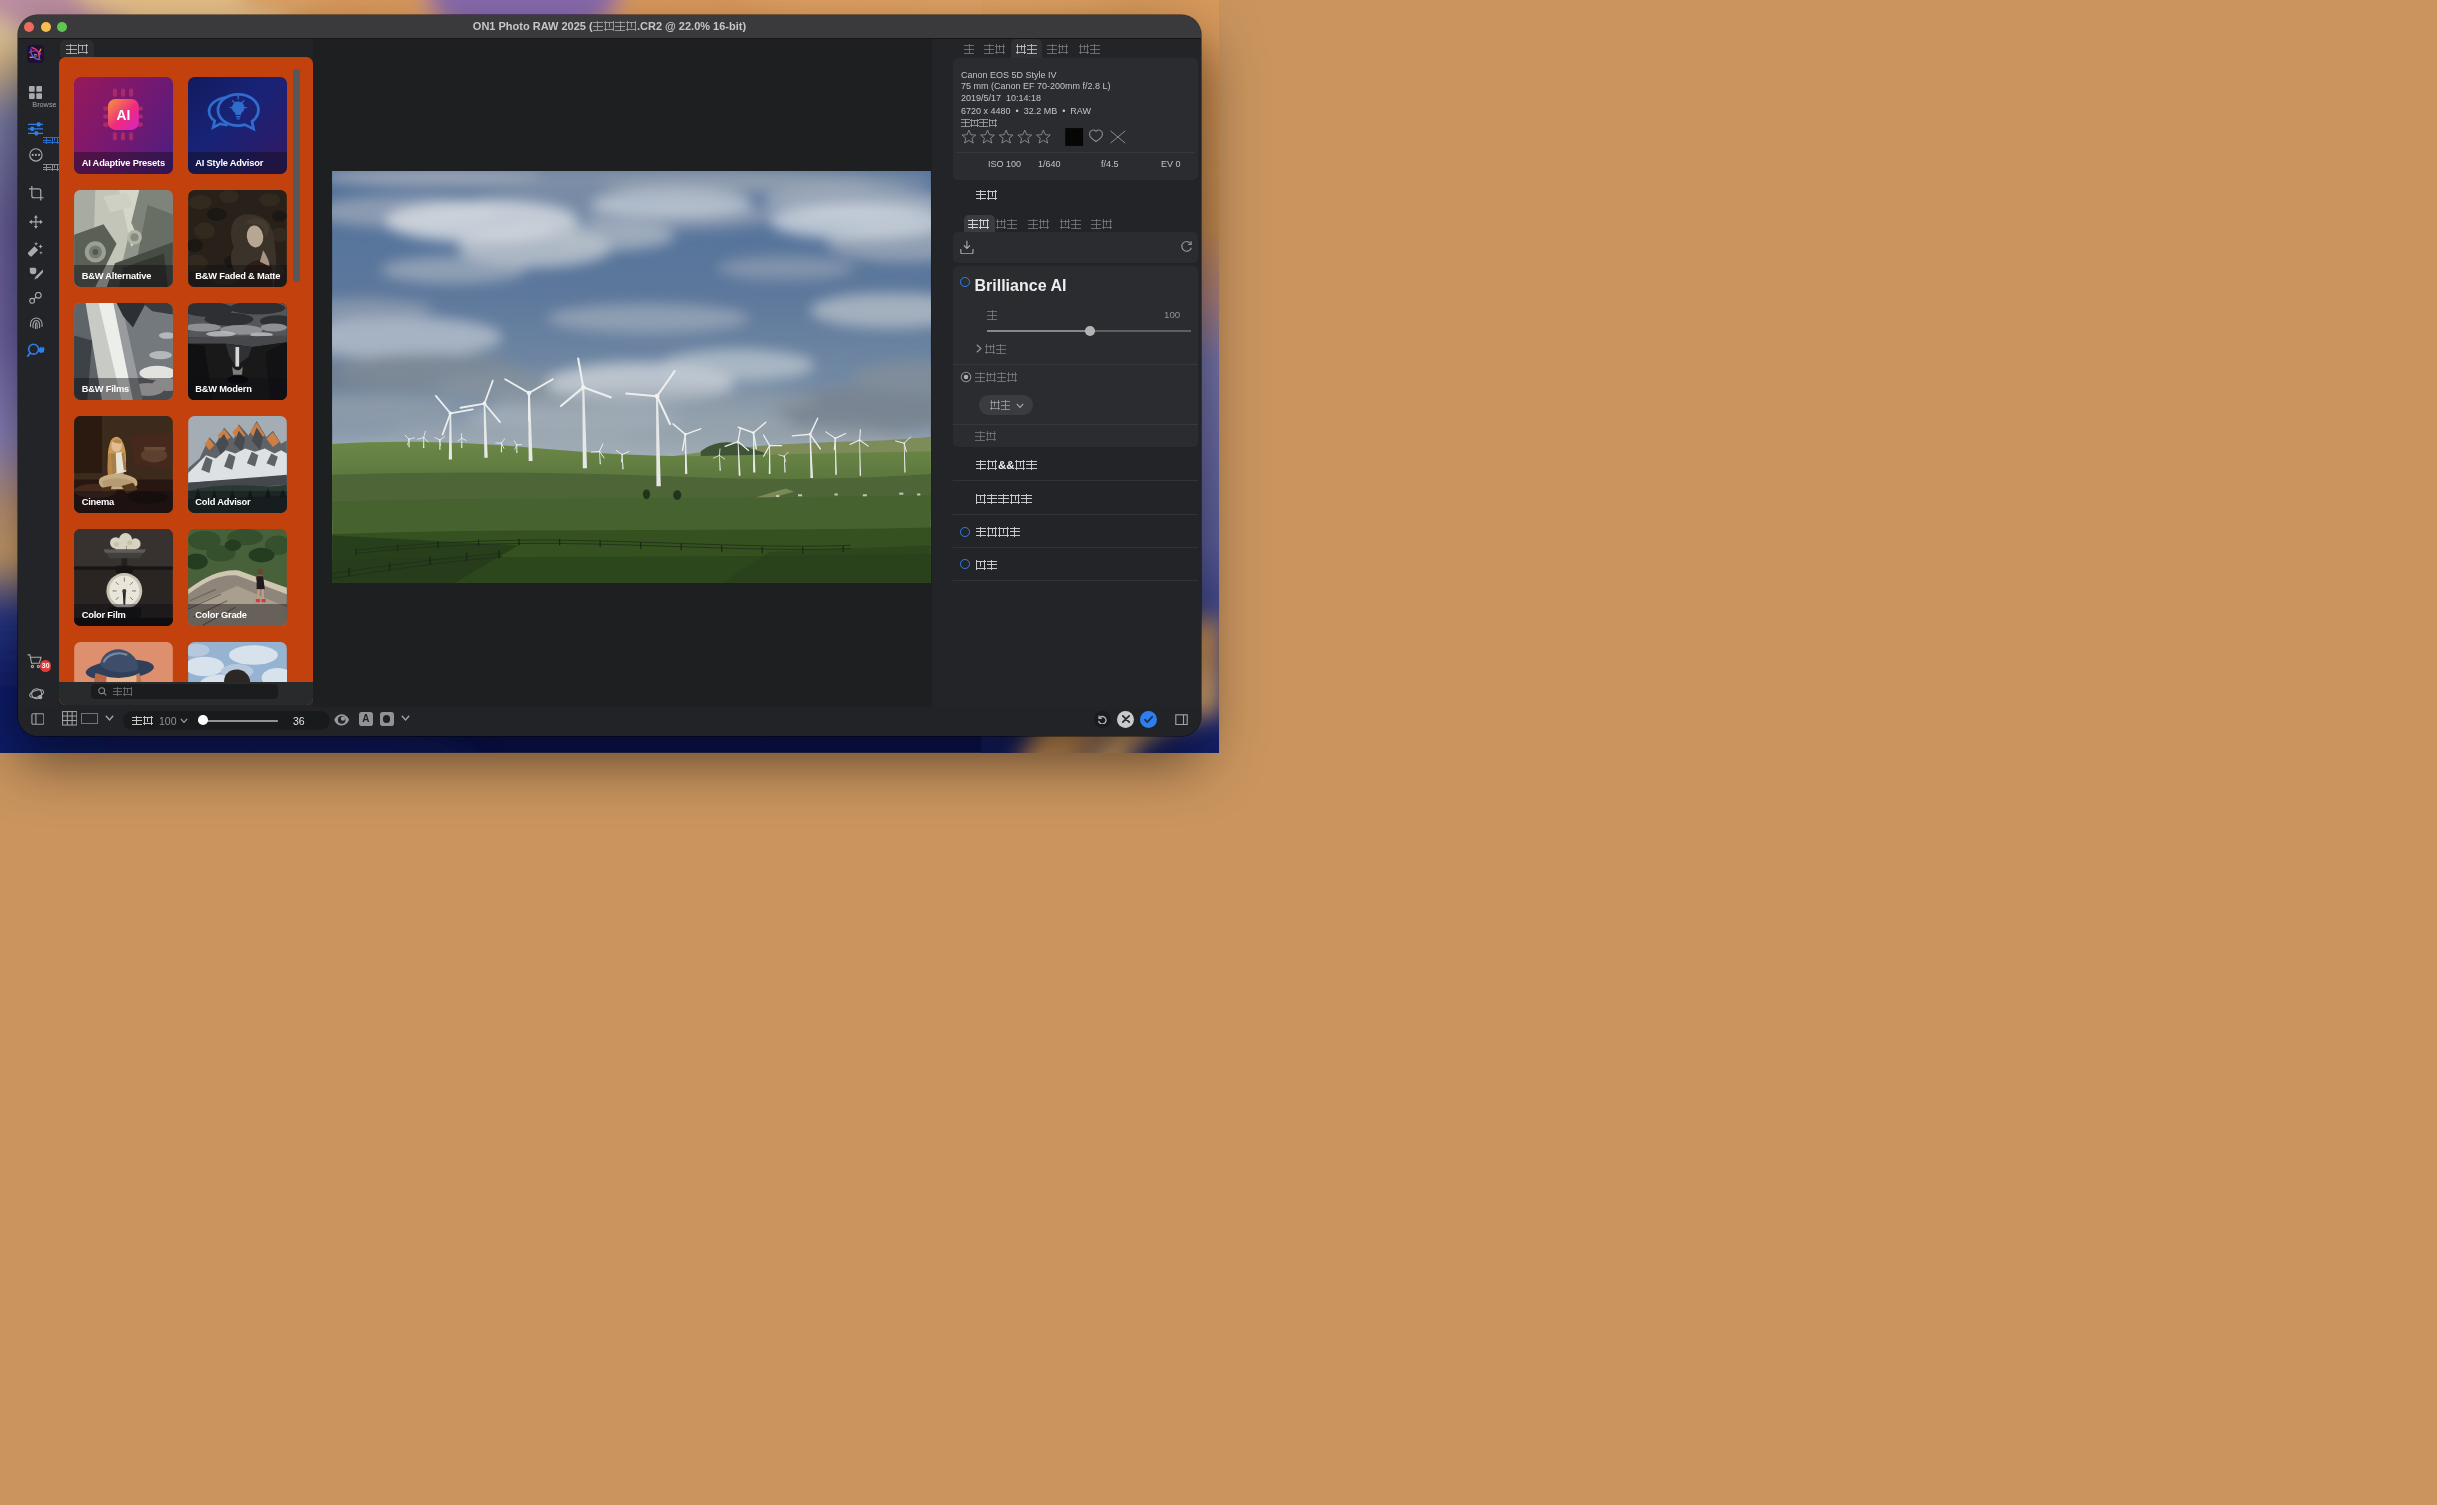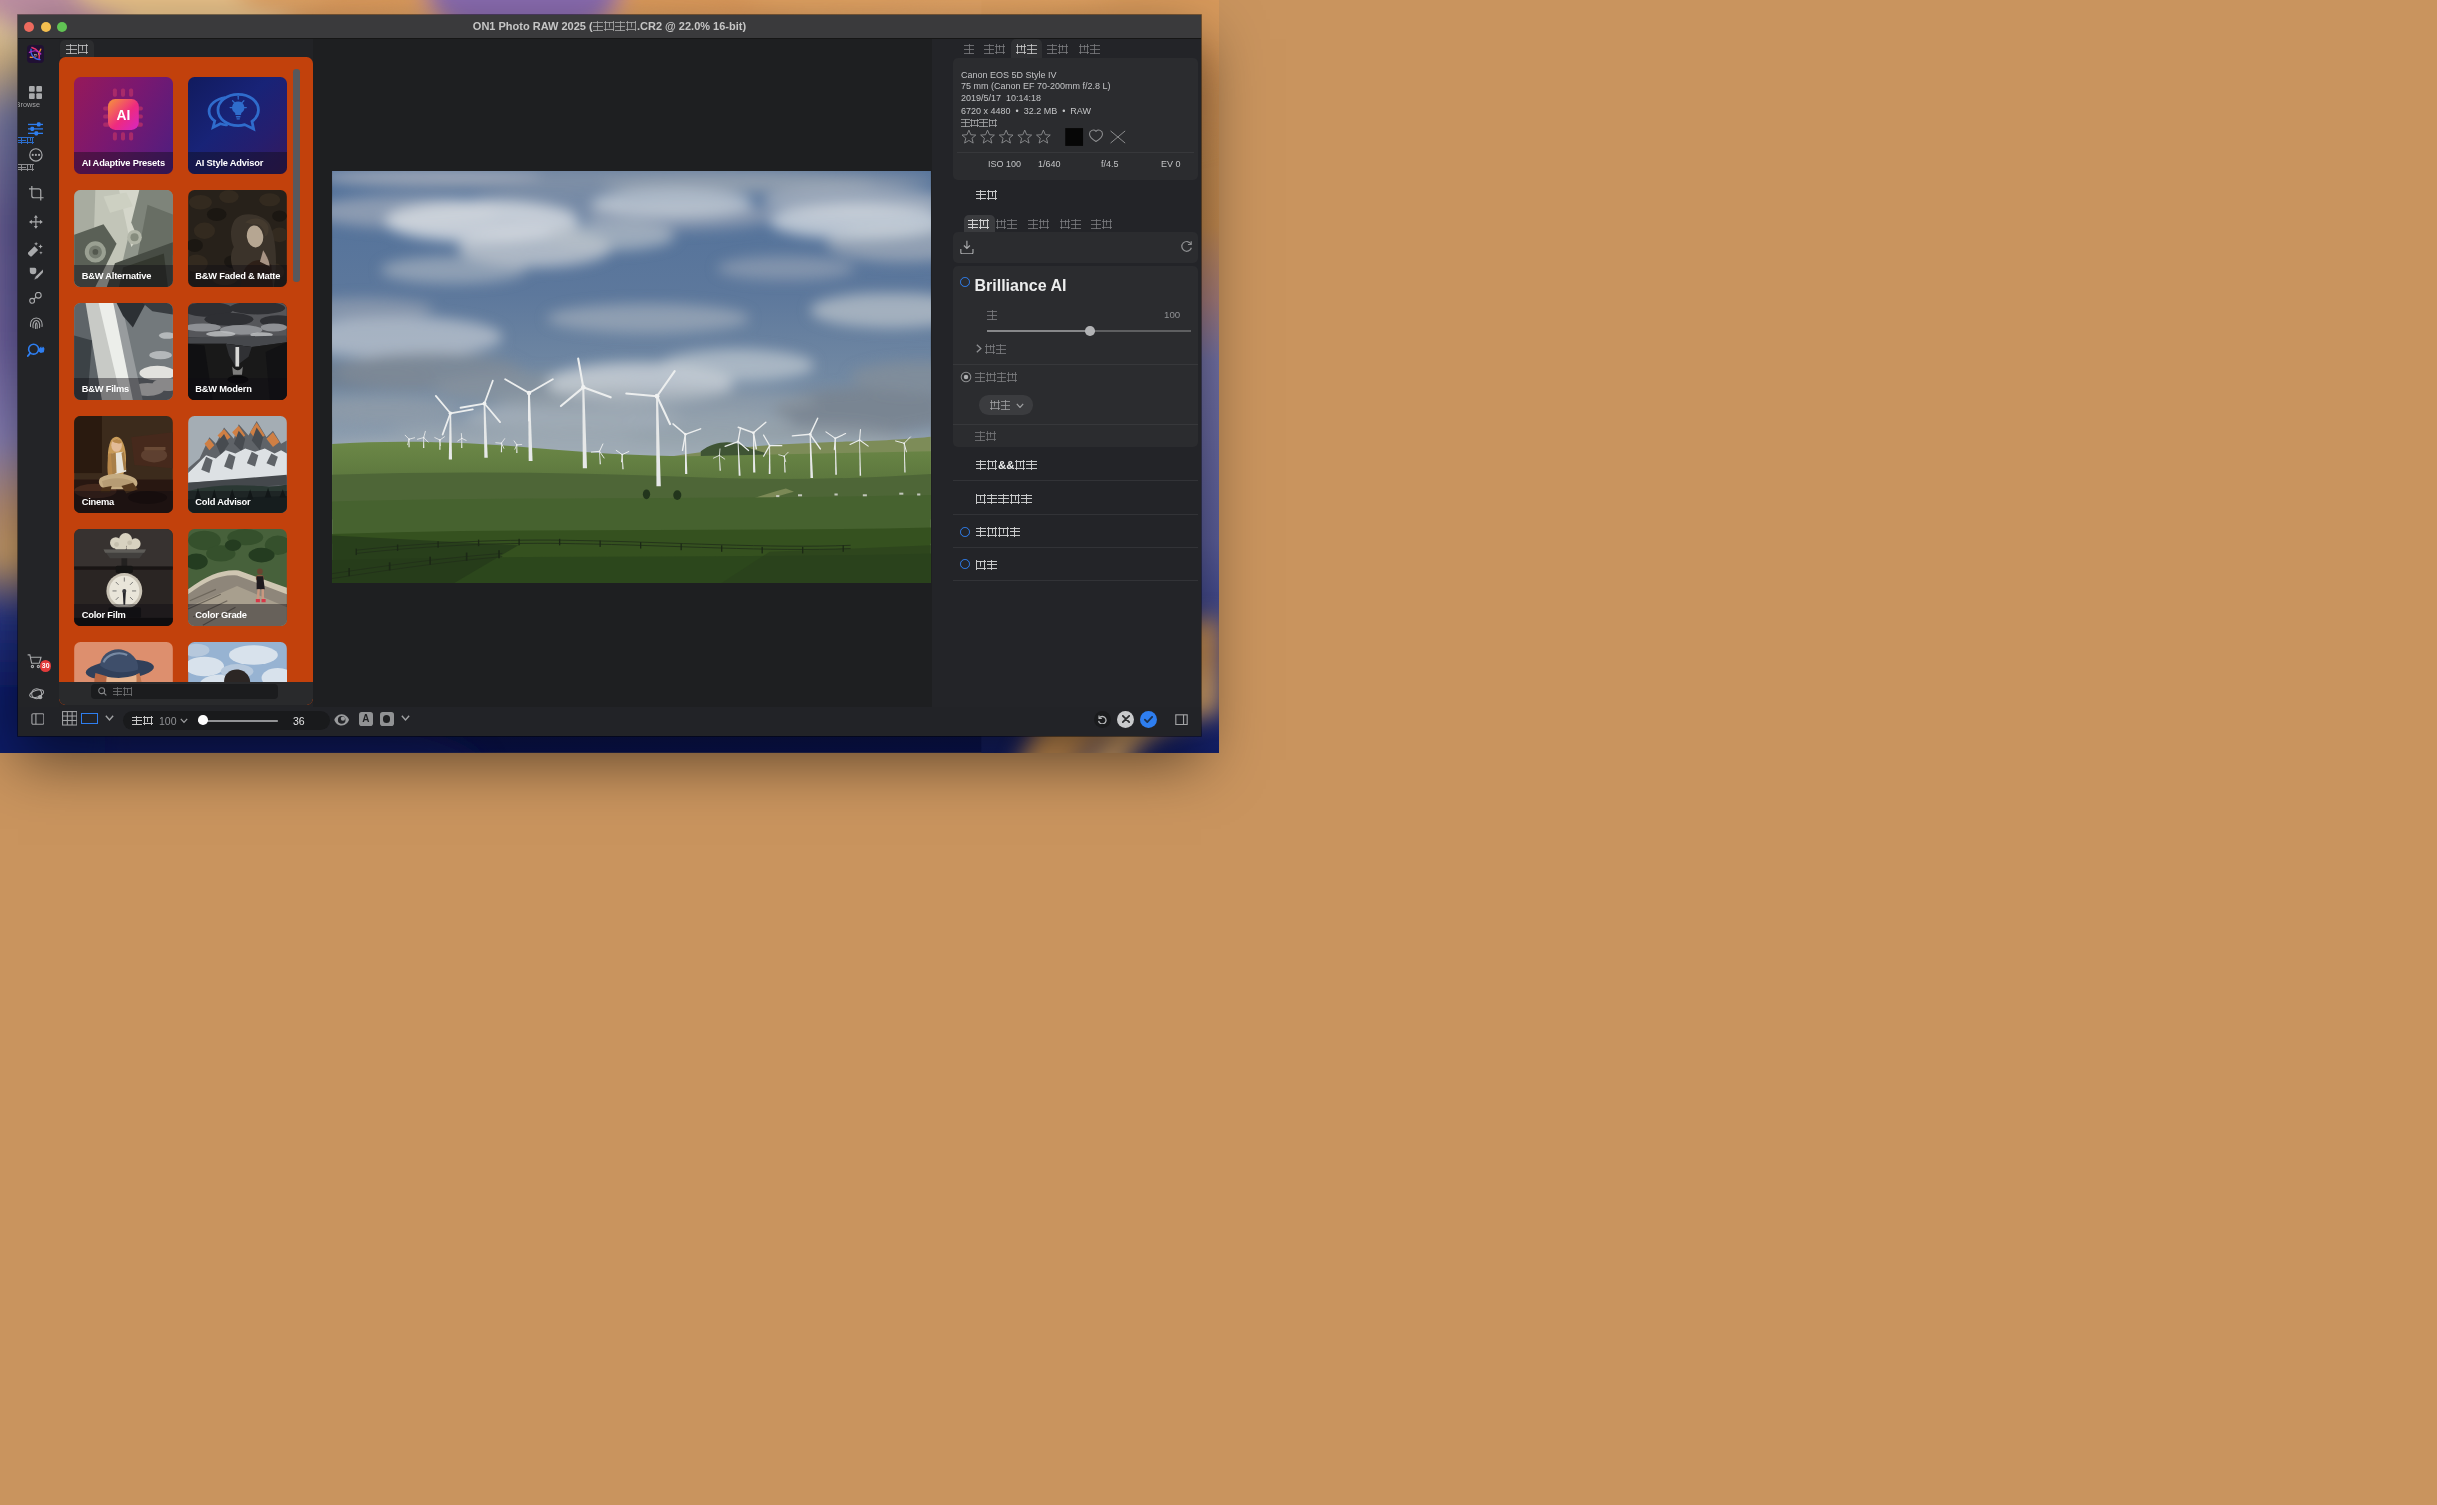--- a/index.html
+++ b/index.html
@@ -1,33 +1,33 @@
 <!DOCTYPE html>
 <html style="font-size:13px"><head><meta charset="utf-8">
 <style>
 html,body{margin:0;padding:0;width:1219px;height:753px;overflow:hidden;font-family:"Liberation Sans",sans-serif;}
 *{box-sizing:border-box}
 .wall{position:absolute;inset:0;background:#c9945e}
-.win{position:absolute;left:18px;top:15.4px;width:1183px;height:721px;border-radius:0;background:#222326;box-shadow:0 24px 57px rgba(0,0,0,.55),0 0 0 0.8px rgba(0,0,0,.55);overflow:hidden}
+.win{position:absolute;left:18px;top:15.4px;width:1183px;height:721px;border-radius:20px;background:#222326;box-shadow:0 24px 57px rgba(0,0,0,.55),0 0 0 0.8px rgba(0,0,0,.55);overflow:hidden}
 .tbar{position:absolute;left:0;top:0;right:0;height:23.5px;background:#3a3a3c;border-bottom:0.8px solid #161616}
 .tl{position:absolute;top:11.8px;width:10px;height:10px;border-radius:50%;transform:translateY(-50%)}
 .title{position:absolute;top:0;left:0;right:0;height:23.5px;line-height:23.5px;text-align:center;color:#c6c6c6;font-size:11px;font-weight:bold}
 
 .cj,.ck{display:inline-block;width:.92em;height:.92em;margin:0 .045em;vertical-align:-.07em;background-repeat:no-repeat}
 .cj{opacity:.82;background-image:linear-gradient(currentColor,currentColor),linear-gradient(currentColor,currentColor),linear-gradient(currentColor,currentColor),linear-gradient(currentColor,currentColor);
 background-size:100% 0.8px,100% 0.8px,100% 0.8px,0.8px 100%;
 background-position:0 10%,0 50%,0 92%,46% 0}
 .ck{opacity:.82;background-image:linear-gradient(currentColor,currentColor),linear-gradient(currentColor,currentColor),linear-gradient(currentColor,currentColor),linear-gradient(currentColor,currentColor),linear-gradient(currentColor,currentColor);
 background-size:100% 0.8px,100% 0.8px,0.8px 100%,0.8px 100%,0.8px 55%;
 background-position:0 12%,0 88%,10% 0,90% 0,50% 22%}
 .bld .cj{background-size:100% 1.1px,100% 1.1px,100% 1.1px,1.1px 100%}
 .bld .ck{background-size:100% 1.1px,100% 1.1px,1.1px 100%,1.1px 100%,1.1px 55%}
 .abs{position:absolute}
 .sidebar{position:absolute;left:0;top:23.5px;bottom:29px;width:41px;background:#232427}
-.icolab{position:absolute;width:41px;text-align:left;font-size:7.3px;color:#a5a5a7}
+.icolab{position:absolute;width:41px;text-align:right;font-size:7.3px;color:#a5a5a7}
 .icon{position:absolute;color:#a9aaac}
 .blue{color:#2e7ef0}
 .presets{position:absolute;left:41px;top:42px;width:254px;height:648px;background:#c2410c;border-radius:6.5px}
 .ptab{position:absolute;left:42px;top:25px;width:34px;height:17px;background:#2c2d2f;border-radius:4.9px 4.9px 0 0;color:#e8e8e8;font-size:11.4px;text-align:center;line-height:18px}
 .card{position:absolute;width:99px;height:97px;border-radius:6.5px;overflow:hidden}
 .clabel{position:absolute;left:0;right:0;bottom:0;height:22px;background:rgba(14,12,20,.42);color:#fff;font-size:9.3px;font-weight:bold;line-height:22px;padding-left:7.3px;white-space:nowrap;letter-spacing:-0.2px}
 .searchwrap{position:absolute;left:0;bottom:0;height:23px;width:254px;background:#292a2c;border-radius:0 0 6.5px 6.5px}
 .searchbox{position:absolute;left:32px;top:1.6px;width:187px;height:15.4px;background:#1b1c1e;border-radius:4px;color:#87888a;font-size:9.7px;line-height:15.4px}
 .sthumb{position:absolute;left:234px;top:11.4px;width:6.5px;height:213px;background:#57585c;border-radius:3.2px}
 .canvas{position:absolute;left:295px;top:23.5px;width:620px;height:668px;background:#1e1f21}

